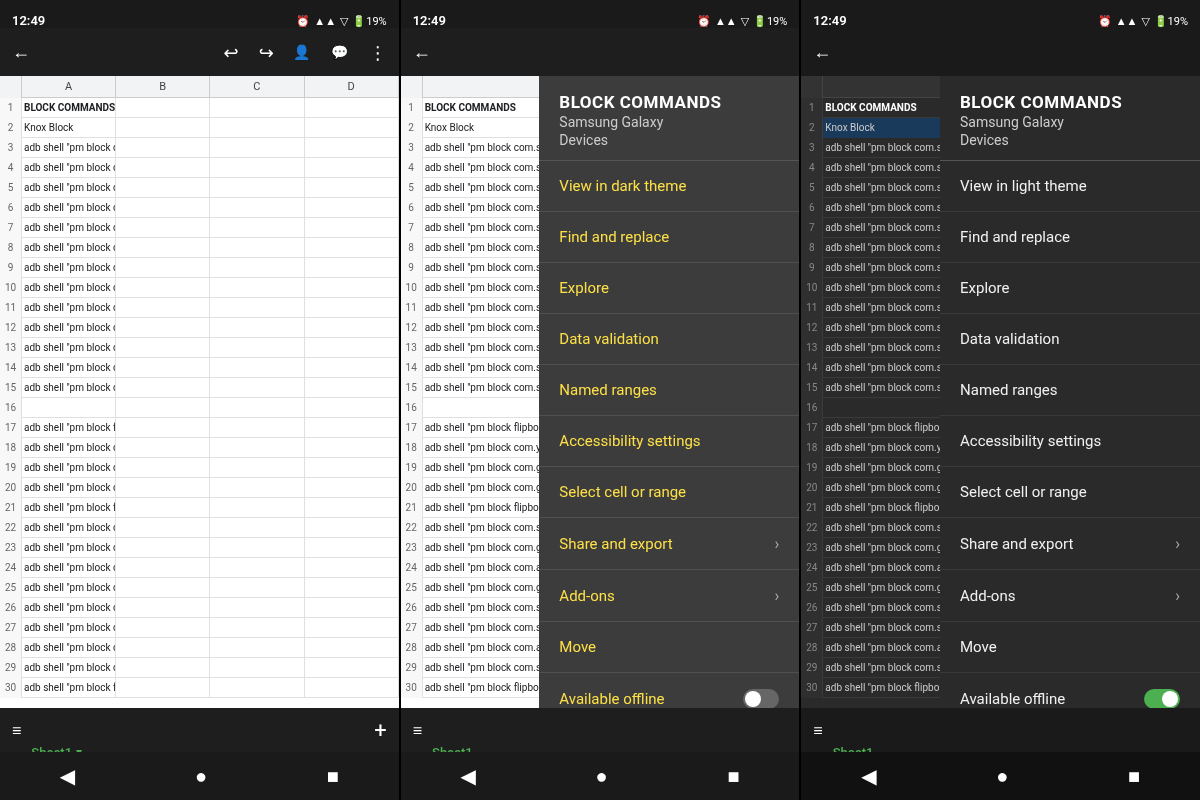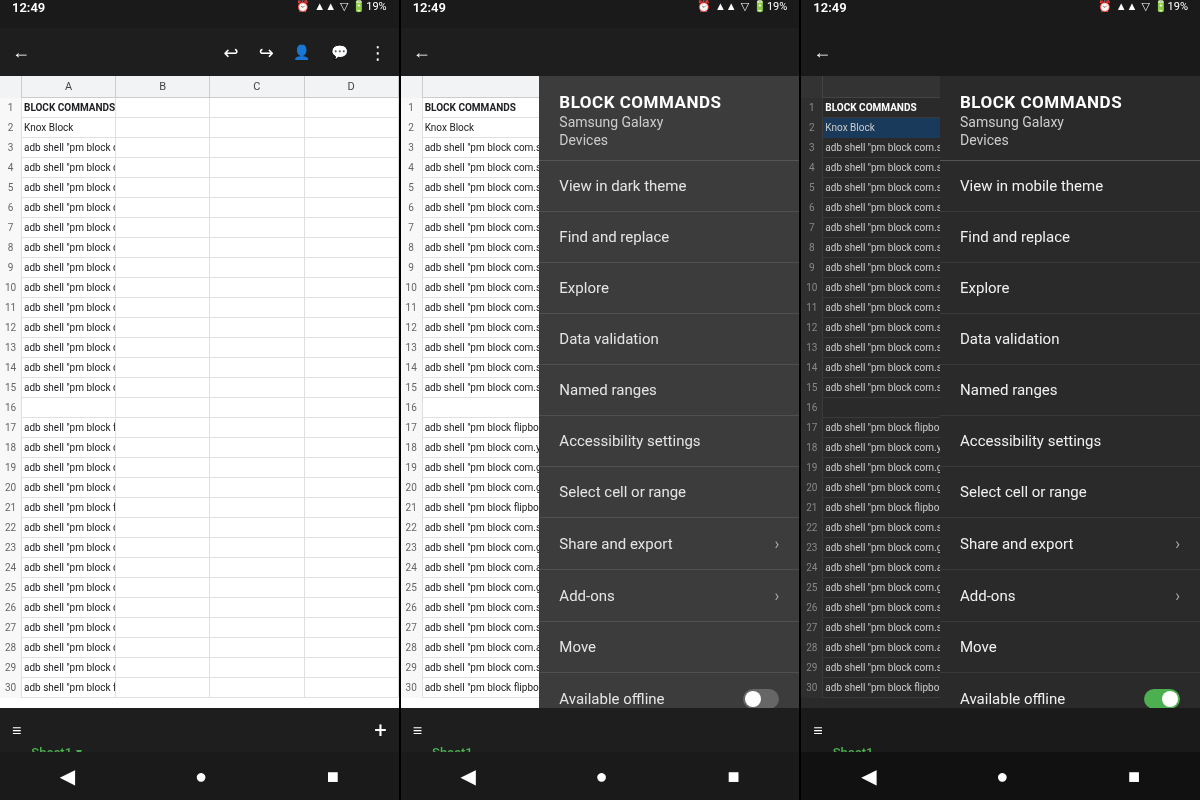--- a/index.html
+++ b/index.html
@@ -21,21 +21,21 @@
       flex-direction: column;
       position: relative;
       overflow: hidden;
     }
 
     
     .status-bar {
       height: 28px;
       background: #1a1a1a;
       display: flex;
-      align-items: flex-start;
+      align-items: flex-end;
       justify-content: space-between;
       padding: 0 12px;
       flex-shrink: 0;
     }
     .status-bar .time {
       color: #fff;
       font-size: 13px;
       font-weight: 600;
     }
     .status-icons {
@@ -200,21 +200,21 @@
     }
     .menu-item {
       padding: 16px 20px;
       border-bottom: 1px solid #505050;
       display: flex;
       align-items: center;
       justify-content: space-between;
       cursor: pointer;
     }
     .menu-item-label {
-      color: #e5e5e5;
+      color: #fde047;
       font-size: 15px;
     }
     .menu-item-arrow {
       color: #aaa;
       font-size: 16px;
     }
     .menu-item-toggle {
       display: flex;
       align-items: center;
     }
@@ -912,21 +912,21 @@
   </div>
 
   <div class="menu-overlay dark" id="menu3">
     <div class="menu-header">
       <div class="menu-title-main">BLOCK COMMANDS</div>
       <div class="menu-title-sub">Samsung Galaxy</div>
       <div class="menu-title-sub">Devices</div>
     </div>
     <div id="menu3-items">
         <div class="menu-item">
-          <span class="menu-item-label">View in mobile theme</span>
+          <span class="menu-item-label">View in light theme</span>
         </div>
         <div class="menu-item">
           <span class="menu-item-label">Find and replace</span>
         </div>
         <div class="menu-item">
           <span class="menu-item-label">Explore</span>
         </div>
         <div class="menu-item">
           <span class="menu-item-label">Data validation</span>
         </div>

